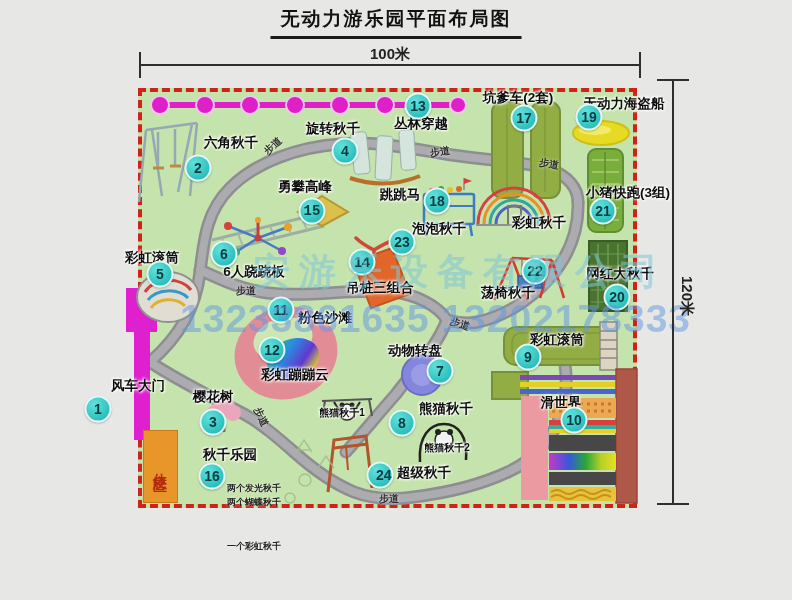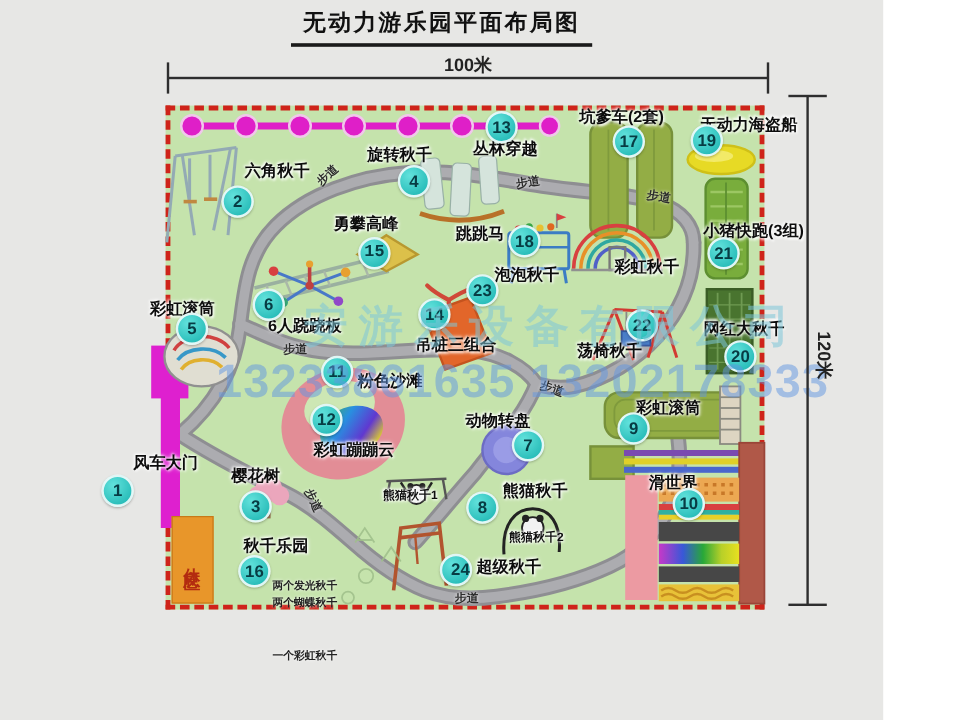--- a/index.html
+++ b/index.html
@@ -1,17 +1,17 @@
 <!DOCTYPE html>
 <html style="--park-green: #c5e3ac; --border-red: #cf231a; --badge-teal: #18b2af; --road-gray: #62626c; --gate-magenta: #de20cf; --rest-area-orange: #e8962a;"><head>
 <meta charset="utf-8">
 <style>
   html,body{margin:0;padding:0;}
   .stage{
-    position:relative;width:736px;height:600px;overflow:hidden;
+    position:relative;width:792px;height:600px;overflow:hidden;
     background:#e7e7e5;
     font-family:"Liberation Sans","DejaVu Sans",sans-serif;
   }
   .stage *{box-sizing:border-box;}
   
   .title{
     position:absolute;left:50%;top:6px;transform:translateX(-50%);
     font-size:19px;font-weight:bold;color:#111;letter-spacing:2px;
     border-bottom:3px solid #1a1a1a;padding:0 10px 4px;white-space:nowrap;z-index:9;
   }

